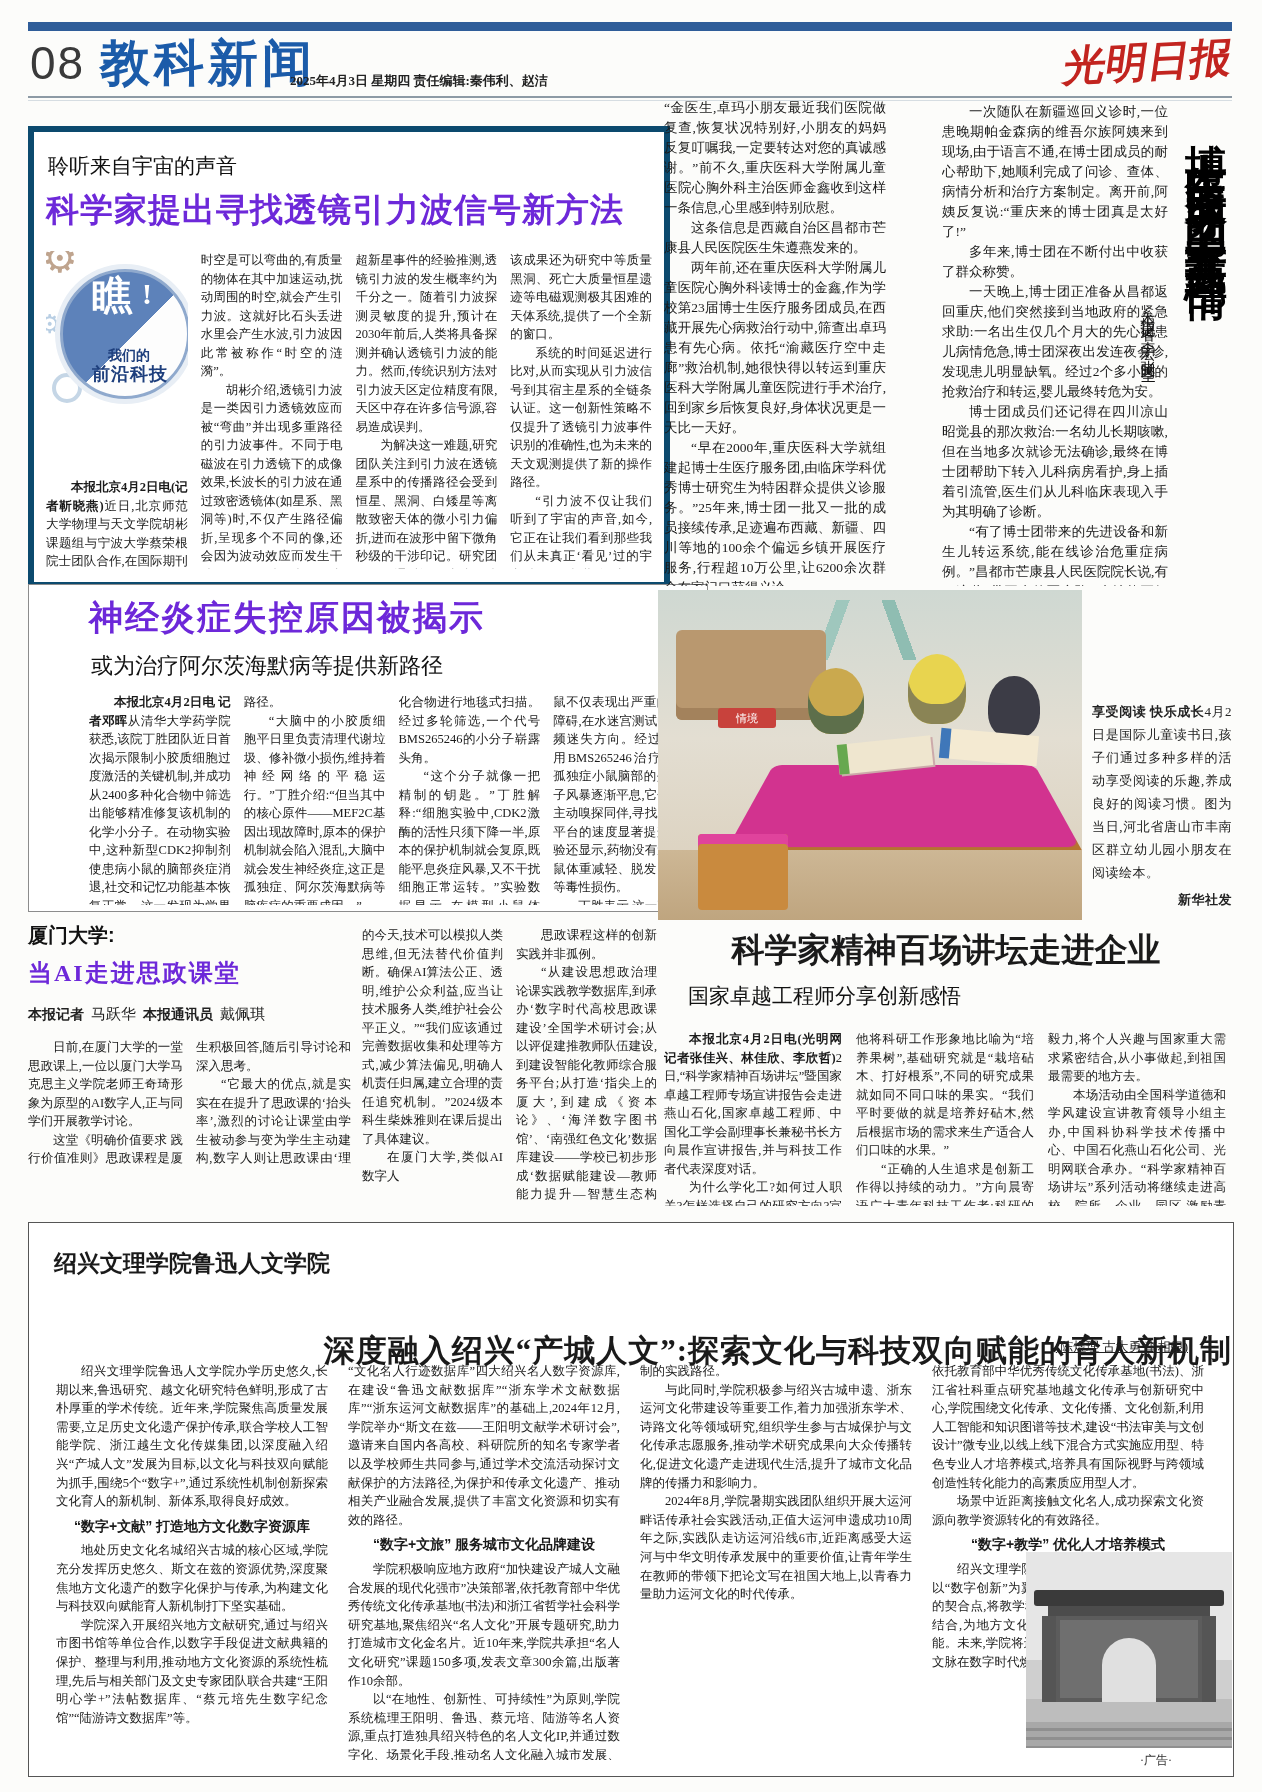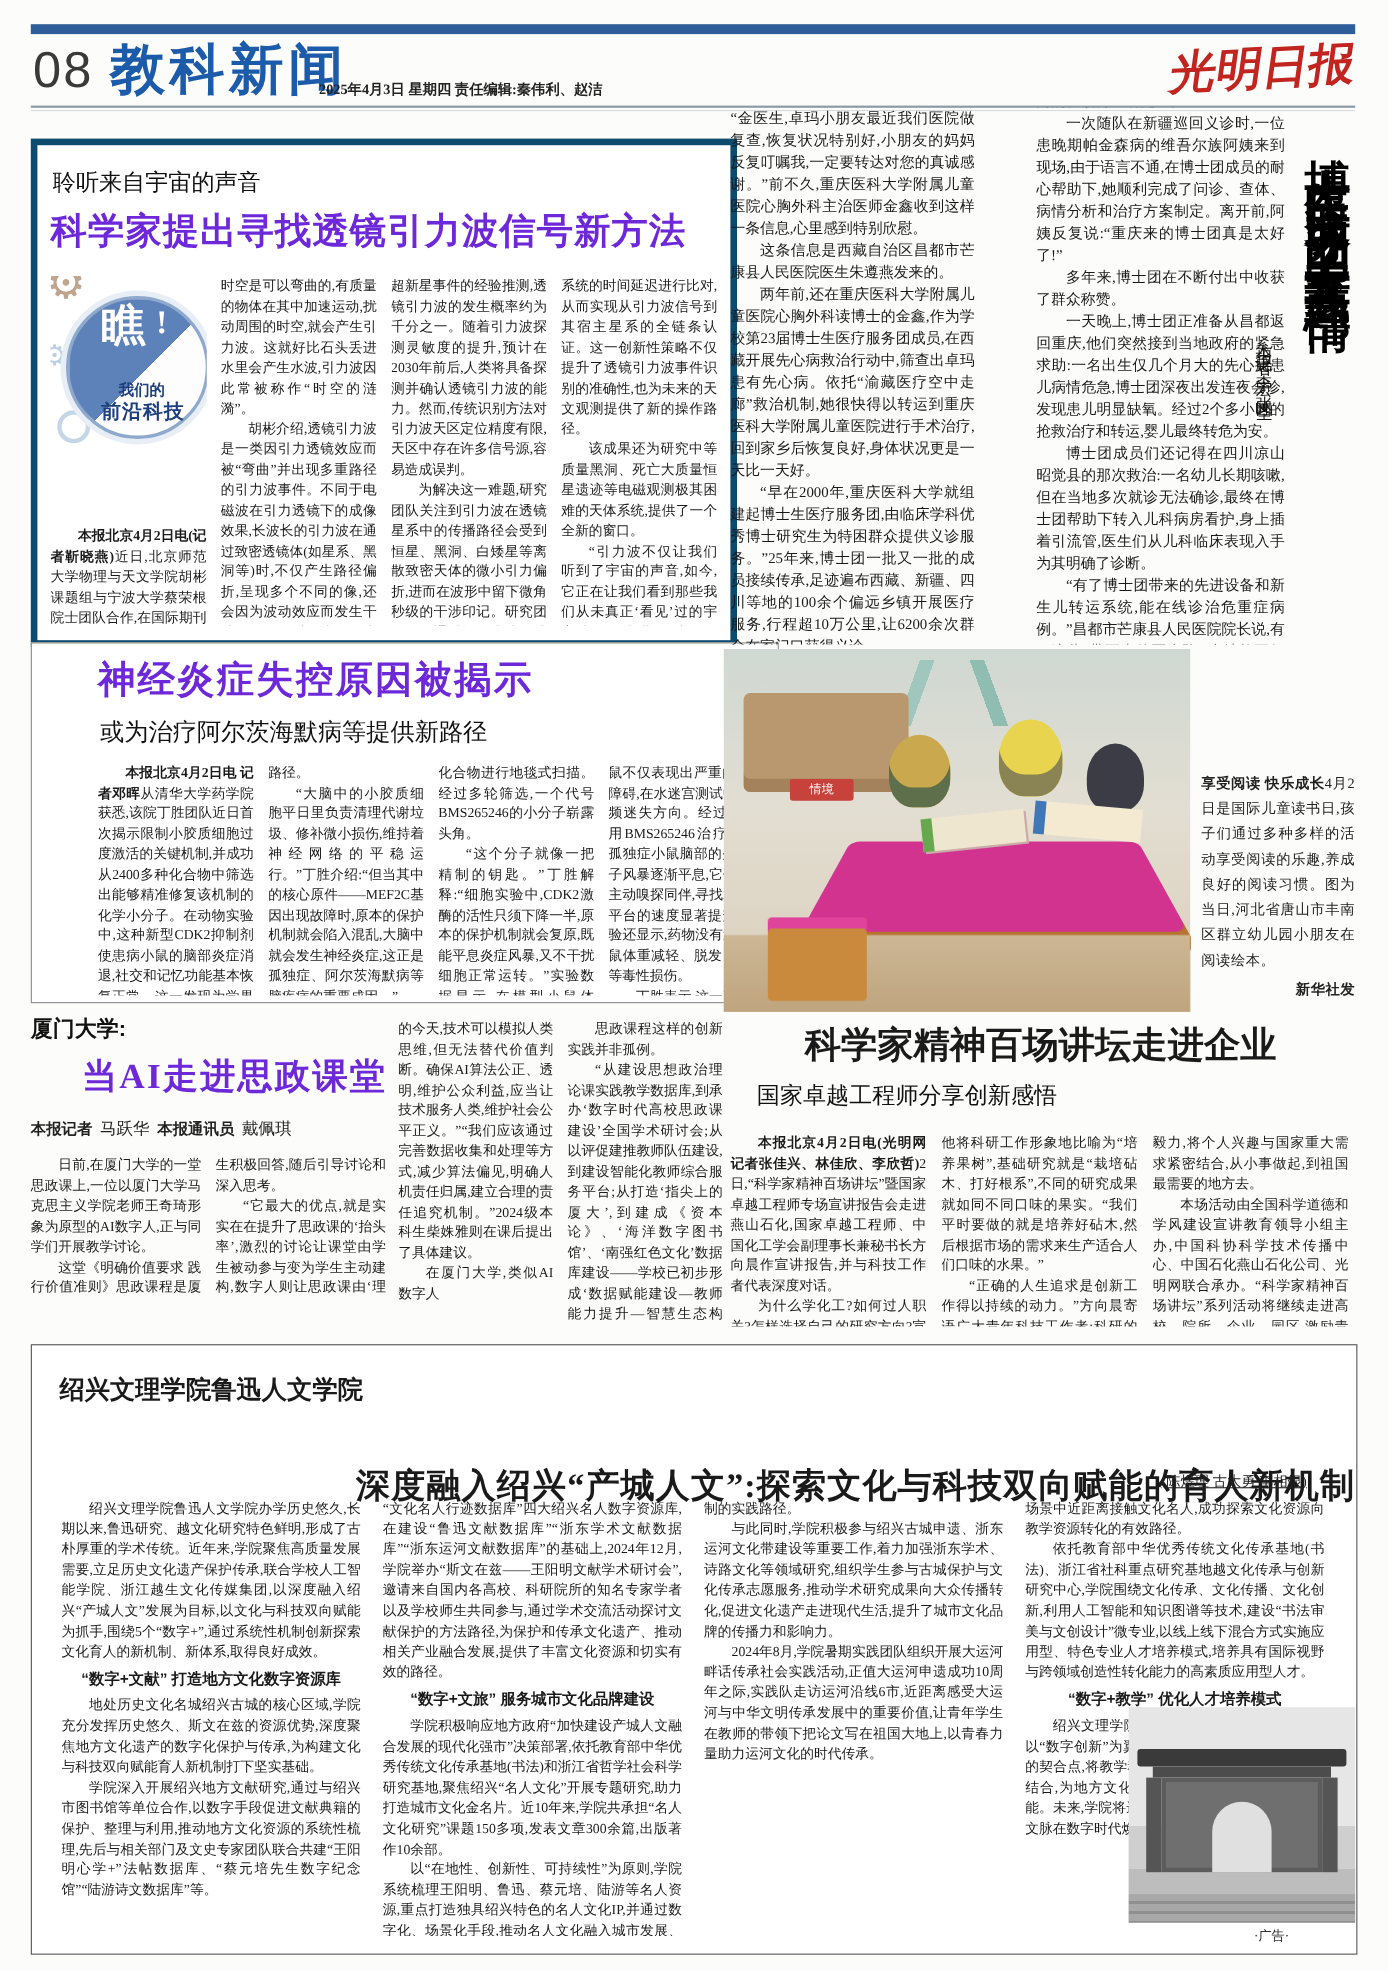--- a/index.html
+++ b/index.html
@@ -116,22 +116,22 @@
     </div>
     <div class="col cont" style="width:143px;">
         <p>时空是可以弯曲的,有质量的物体在其中加速运动,扰动周围的时空,就会产生引力波。这就好比石头丢进水里会产生水波,引力波因此常被称作“时空的涟漪”。</p>
         <p>胡彬介绍,透镜引力波是一类因引力透镜效应而被“弯曲”并出现多重路径的引力波事件。不同于电磁波在引力透镜下的成像效果,长波长的引力波在通过致密透镜体(如星系、黑洞等)时,不仅产生路径偏折,呈现多个不同的像,还会因为波动效应而发生干涉,导致信号波形出现微小但可识别的畸变。这些特性使得透镜引力波不仅是引力波天文学的新现象,更有望成为研究中等质量黑洞、致密恒星残骸等“暗弱天体”的重要工具。</p>
       </div>
     <div class="col cont" style="width:143px;">
         <p>超新星事件的经验推测,透镜引力波的发生概率约为千分之一。随着引力波探测灵敏度的提升,预计在2030年前后,人类将具备探测并确认透镜引力波的能力。然而,传统识别方法对引力波天区定位精度有限,天区中存在许多信号源,容易造成误判。</p>
         <p>为解决这一难题,研究团队关注到引力波在透镜星系中的传播路径会受到恒星、黑洞、白矮星等离散致密天体的微小引力偏折,进而在波形中留下微角秒级的干涉印记。研究团队正是通过识别这些干涉引起的微小波形畸变来判定透镜引力波事件。相比传统方法,新方案显著降低了误报率,更加可靠。</p>
       </div>
     <div class="col cont" style="width:143px;">
+        <p>该成果还为研究中等质量黑洞、死亡大质量恒星遗迹等电磁观测极其困难的天体系统,提供了一个全新的窗口。</p>
         <p>系统的时间延迟进行比对,从而实现从引力波信号到其宿主星系的全链条认证。这一创新性策略不仅提升了透镜引力波事件识别的准确性,也为未来的天文观测提供了新的操作路径。</p>
-        <p>该成果还为研究中等质量黑洞、死亡大质量恒星遗迹等电磁观测极其困难的天体系统,提供了一个全新的窗口。</p>
         <p>“引力波不仅让我们听到了宇宙的声音,如今,它正在让我们看到那些我们从未真正‘看见’过的宇宙结构。”胡彬说,这项研究的成功体现了我国科学家在引力波前沿领域的持续深耕与国际引领能力,也昭示着在不远的将来,人类或将借助引力波之“耳”,洞察更多宇宙的深层奥秘。</p>
       </div>
   </div>
 </div>
 
 <div class="abs" style="left:28px;top:584px;width:630px;height:326px;border:1px solid #8c8c8c;background:#fff;padding-left:48px;">
   <div class="headline" style="font-size:34px;margin:10px 0 0 12px;letter-spacing:2px;">神经炎症失控原因被揭示</div>
   <div class="kicker sans" style="margin:10px 0 0 14px;font-size:22px;">或为治疗阿尔茨海默病等提供新路径</div>
   <div class="cols f13" style="margin:12px 12px 0 12px;height:212px;gap:13px;">
     <div class="col" style="width:143px;">
@@ -148,21 +148,21 @@
     <div class="col cont" style="width:143px;">
         <p>鼠不仅表现出严重的社交障碍,在水迷宫测试中也频频迷失方向。经过8周使用BMS265246治疗,这群孤独症小鼠脑部的炎症因子风暴逐渐平息,它们开始主动嗅探同伴,寻找水迷宫平台的速度显著提升。实验还显示,药物没有造成小鼠体重减轻、脱发、血液等毒性损伤。</p>
         <p>丁胜表示,这一研究不仅深化了对小胶质细胞免疫调控机制的理解,也为未来开发神经炎症相关疾病的精准治疗策略提供了科学依据。</p>
       </div>
   </div>
 </div>
 
 <div class="abs" style="left:28px;top:922px;width:630px;height:284px;">
   <div style="position:absolute;left:0;top:0;width:324px;">
     <div class="kicker sans" style="font-size:20px;font-weight:bold;">厦门大学:</div>
-    <div class="headline" style="font-size:32px;margin-top:8px;letter-spacing:2px;text-align:right;">当AI走进思政课堂</div>
+    <div class="headline" style="font-size:24px;margin-top:8px;letter-spacing:2px;">当AI走进思政课堂</div>
     <div class="byline" style="margin-top:16px;"><b>本报记者</b>&nbsp;&nbsp;<span style="font-size:15px;">马跃华</span>&nbsp;&nbsp;<b>本报通讯员</b>&nbsp;&nbsp;<span style="font-size:15px;">戴佩琪</span></div>
     <div class="cols f13" style="margin-top:14px;height:132px;gap:13px;">
       <div class="col" style="width:155px;">
           <p>日前,在厦门大学的一堂思政课上,一位以厦门大学马克思主义学院老师王奇琦形象为原型的AI数字人,正与同学们开展教学讨论。</p>
           <p>这堂《明确价值要求 践行价值准则》思政课程是厦门大学“AI+思政”教学改革的又一次尝试。王奇琦介绍,这堂课是根据以往的思政课程数据制作而成。老师用数字人提出的问题引发学</p>
         </div>
       <div class="col cont" style="width:155px;">
           <p>生积极回答,随后引导讨论和深入思考。</p>
           <p>“它最大的优点,就是实实在在提升了思政课的‘抬头率’,激烈的讨论让课堂由学生被动参与变为学生主动建构,数字人则让思政课由‘理论说教’变为生动叙述和沉浸式体验。”王奇琦说。</p>
         </div>
@@ -263,22 +263,22 @@
         <p>以“在地性、创新性、可持续性”为原则,学院系统梳理王阳明、鲁迅、蔡元培、陆游等名人资源,重点打造独具绍兴特色的名人文化IP,并通过数字化、场景化手段,推动名人文化融入城市发展、走进大众生活。</p>
       </div>
   </div>
   <div class="bx-col cont">
       <p>制的实践路径。</p>
       <p>与此同时,学院积极参与绍兴古城申遗、浙东运河文化带建设等重要工作,着力加强浙东学术、诗路文化等领域研究,组织学生参与古城保护与文化传承志愿服务,推动学术研究成果向大众传播转化,促进文化遗产走进现代生活,提升了城市文化品牌的传播力和影响力。</p>
       <p>2024年8月,学院暑期实践团队组织开展大运河畔话传承社会实践活动,正值大运河申遗成功10周年之际,实践队走访运河沿线6市,近距离感受大运河与中华文明传承发展中的重要价值,让青年学生在教师的带领下把论文写在祖国大地上,以青春力量助力运河文化的时代传承。</p>
     </div>
   <div class="bx-col">
     <div class="cont">
+        <p>依托教育部中华优秀传统文化传承基地(书法)、浙江省社科重点研究基地越文化传承与创新研究中心,学院围绕文化传承、文化传播、文化创新,利用人工智能和知识图谱等技术,建设“书法审美与文创设计”微专业,以线上线下混合方式实施应用型、特色专业人才培养模式,培养具有国际视野与跨领域创造性转化能力的高素质应用型人才。</p>
         <p>场景中近距离接触文化名人,成功探索文化资源向教学资源转化的有效路径。</p>
-        <p>依托教育部中华优秀传统文化传承基地(书法)、浙江省社科重点研究基地越文化传承与创新研究中心,学院围绕文化传承、文化传播、文化创新,利用人工智能和知识图谱等技术,建设“书法审美与文创设计”微专业,以线上线下混合方式实施应用型、特色专业人才培养模式,培养具有国际视野与跨领域创造性转化能力的高素质应用型人才。</p>
       </div>
     <div class="bx-sub">“数字+教学”  优化人才培养模式</div>
     <div>
         <p>绍兴文理学院鲁迅人文学院聚焦“名人文化”,以“数字创新”为翼,持续探索数字技术与文化传承的契合点,将教学科研、社会服务与人才培养紧密结合,为地方文化研究、文化产业发展注入新动能。未来,学院将进一步深化教育教学改革,让千年文脉在数字时代焕发新的光彩。</p>
       </div>
   </div>
 </div>
 
 <div class="abs photo2">
   <div class="p2-roof"></div>

